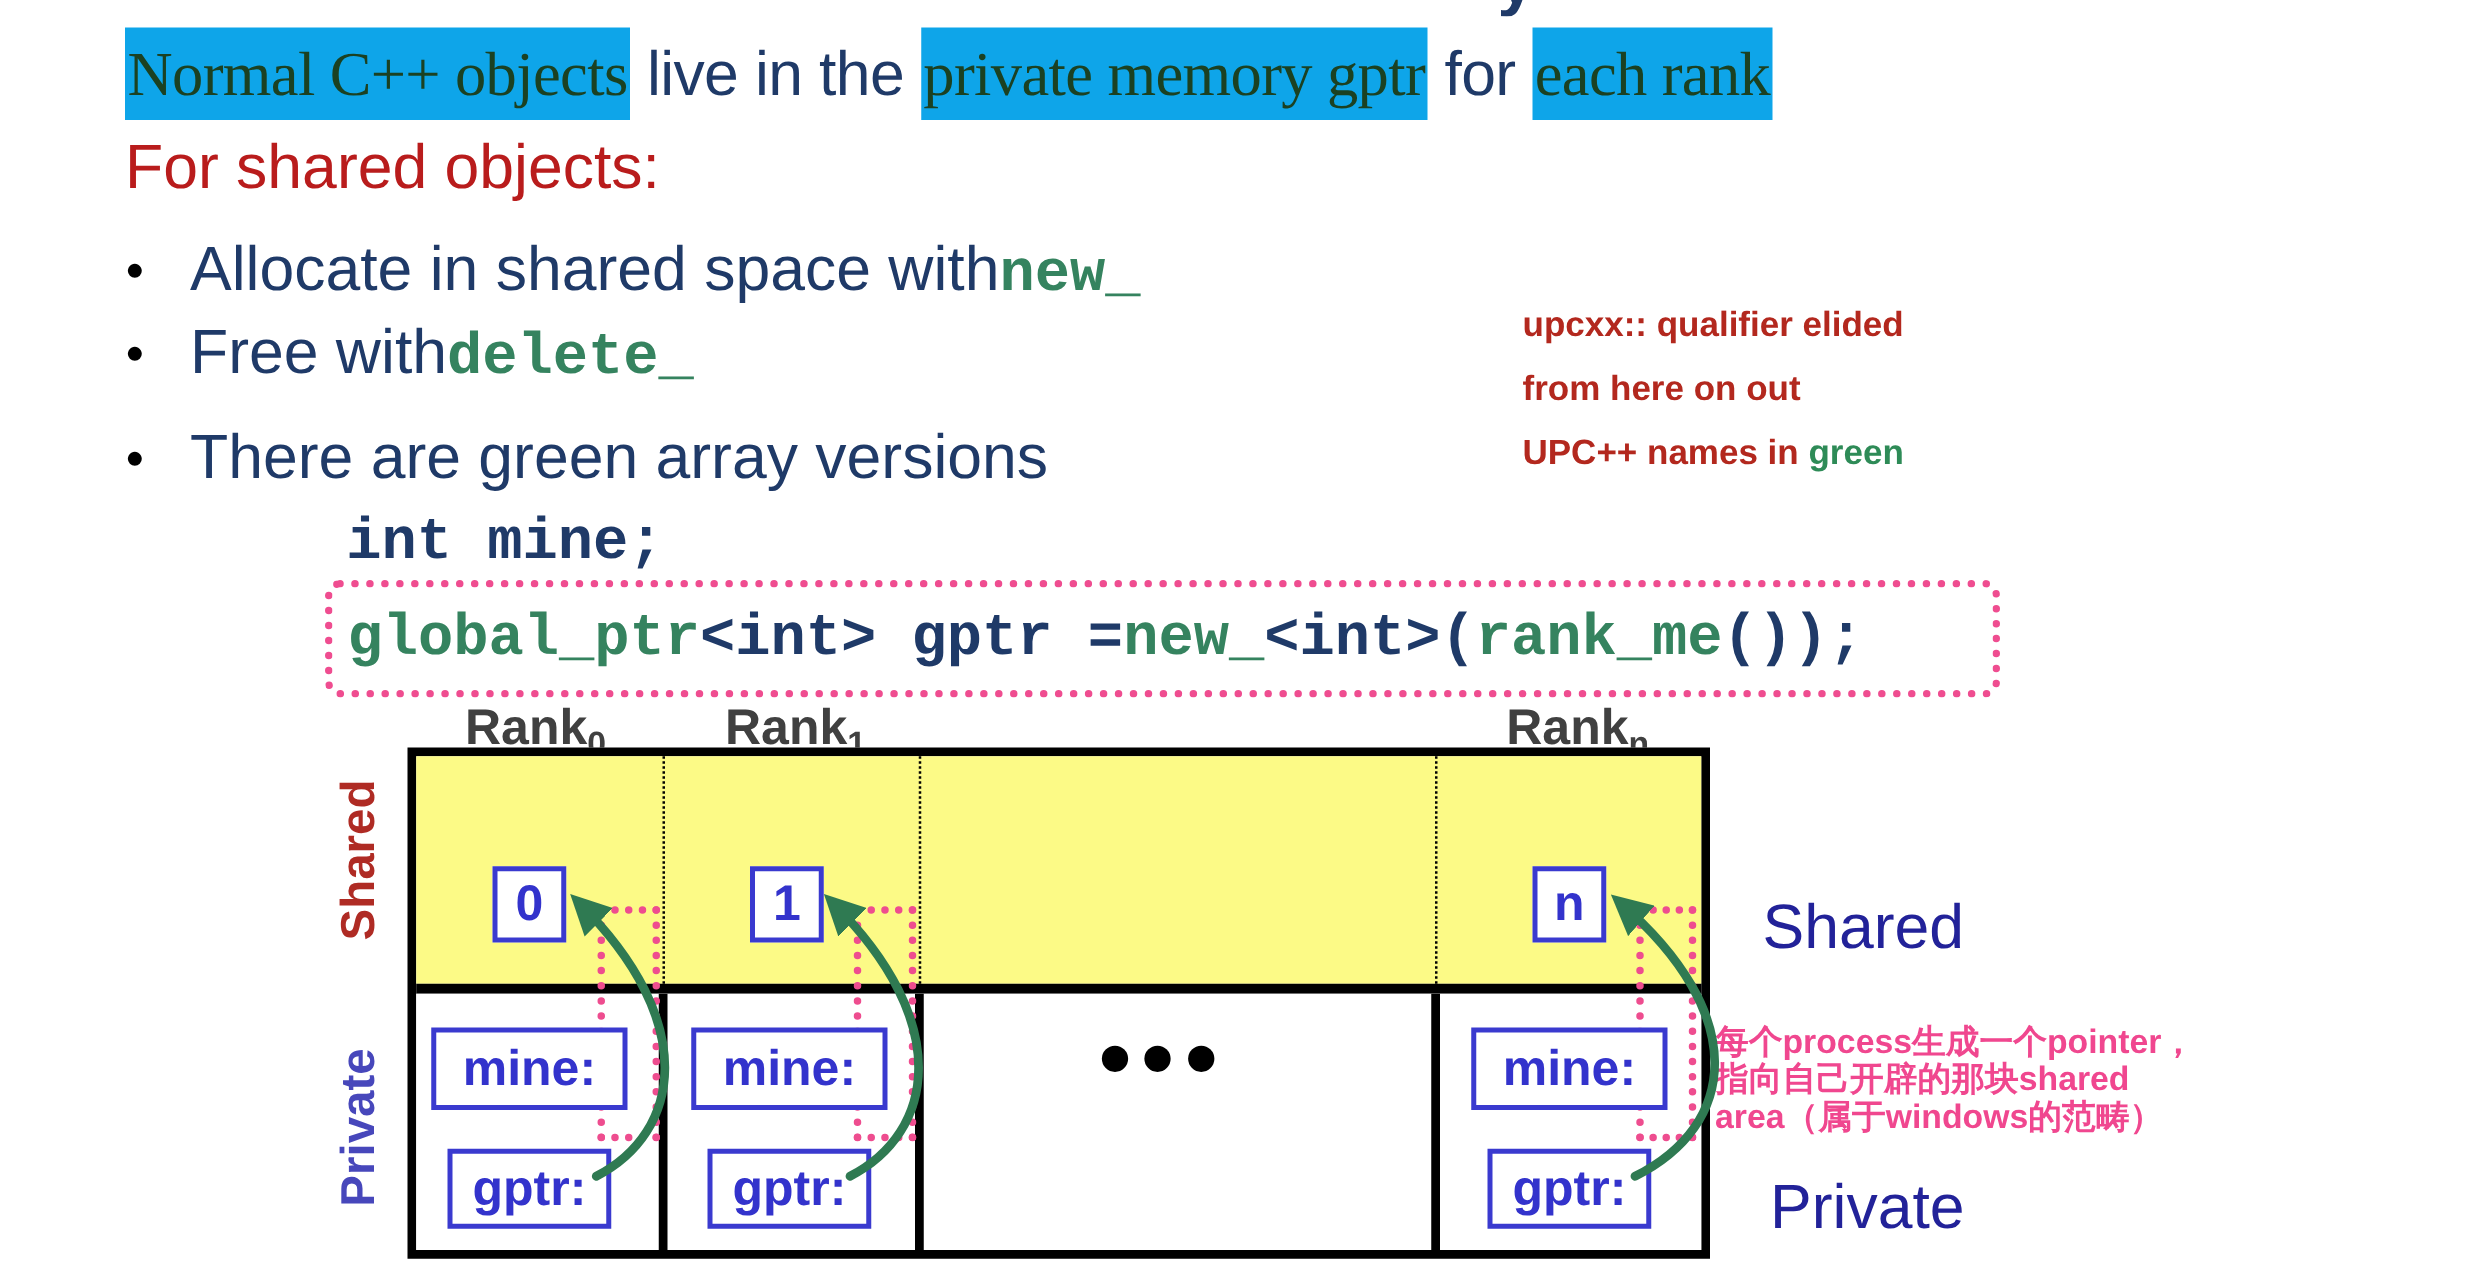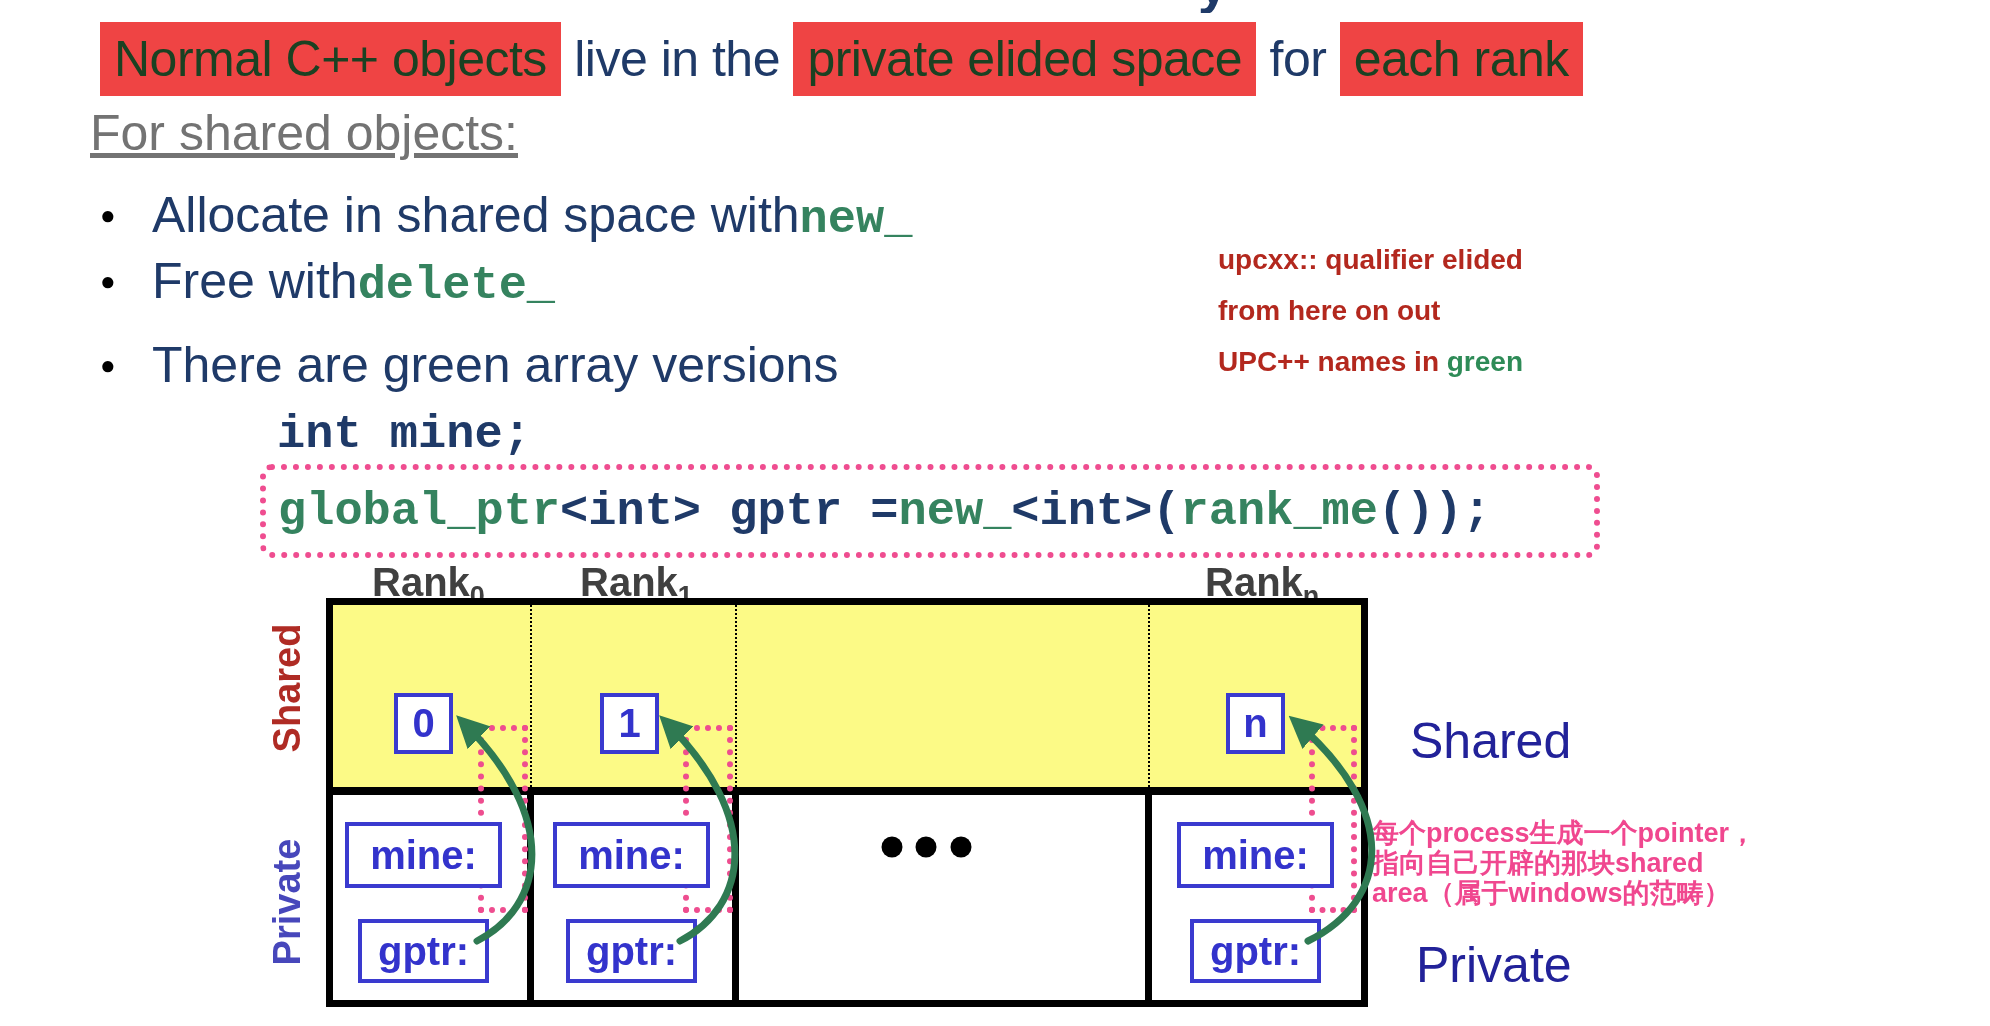--- a/index.html
+++ b/index.html
@@ -7,22 +7,22 @@
   body {
     position:relative; overflow:hidden; background:#ffffff;
     font-family:"Liberation Sans", sans-serif;
     -webkit-font-smoothing:antialiased;
   }
   .abs { position:absolute; }
   .heading {
     left:100px; top:26px; font-size:50px; line-height:66px;
     letter-spacing:-0.5px; white-space:nowrap; color:#1F3A68;
   }
-  .hl { background:#ef4444; color:#1B4122; padding:9px 14px; }
-  .intro { left:90px; top:104px; font-size:50px; color:#737373;text-decoration:underline; }
+  .hl { background:#0ea5e9; color:#1B4122; padding:9px 2px;font-family:Liberation Serif, serif; }
+  .intro { left:100px; top:104px; font-size:50px; color:#b91c1c; }
 
   .bullet-row { left:100px; font-size:50px; color:#1F3A68; white-space:nowrap; display:flex; align-items:baseline; }
   .bullet-dot { font-size:26px; width:52px; color:#000; transform:translateY(-8px); display:inline-block; }
   .codeword {
     font-family:"Liberation Mono", monospace; font-weight:bold;
     font-size:47px; color:#35835F;
   }
 
   .red-note {
     left:1218px; top:234px; font-size:28px; font-weight:bold;
@@ -92,21 +92,21 @@
     position:absolute; left:0; top:-47px; font-size:54px; font-weight:bold; color:#1F3A68;
   }
 </style>
 </head>
 <body>
 
 <div class="abs cutglyph">
   <span>y</span>
 </div>
 
-<div class="abs heading"><span class="hl">Normal C++ objects</span><span> live in the </span><span class="hl">private elided space</span><span> for </span><span class="hl">each rank</span></div>
+<div class="abs heading"><span class="hl">Normal C++ objects</span><span> live in the </span><span class="hl">private memory gptr</span><span> for </span><span class="hl">each rank</span></div>
 
 <div class="abs intro">For shared objects:</div>
 
 <div class="abs bullet-row" style="top:186px;">
   <span class="bullet-dot">●</span>
   <span>Allocate in shared space with </span>
   <span class="codeword">new_</span>
 </div>
 <div class="abs bullet-row" style="top:252px;">
   <span class="bullet-dot">●</span>

